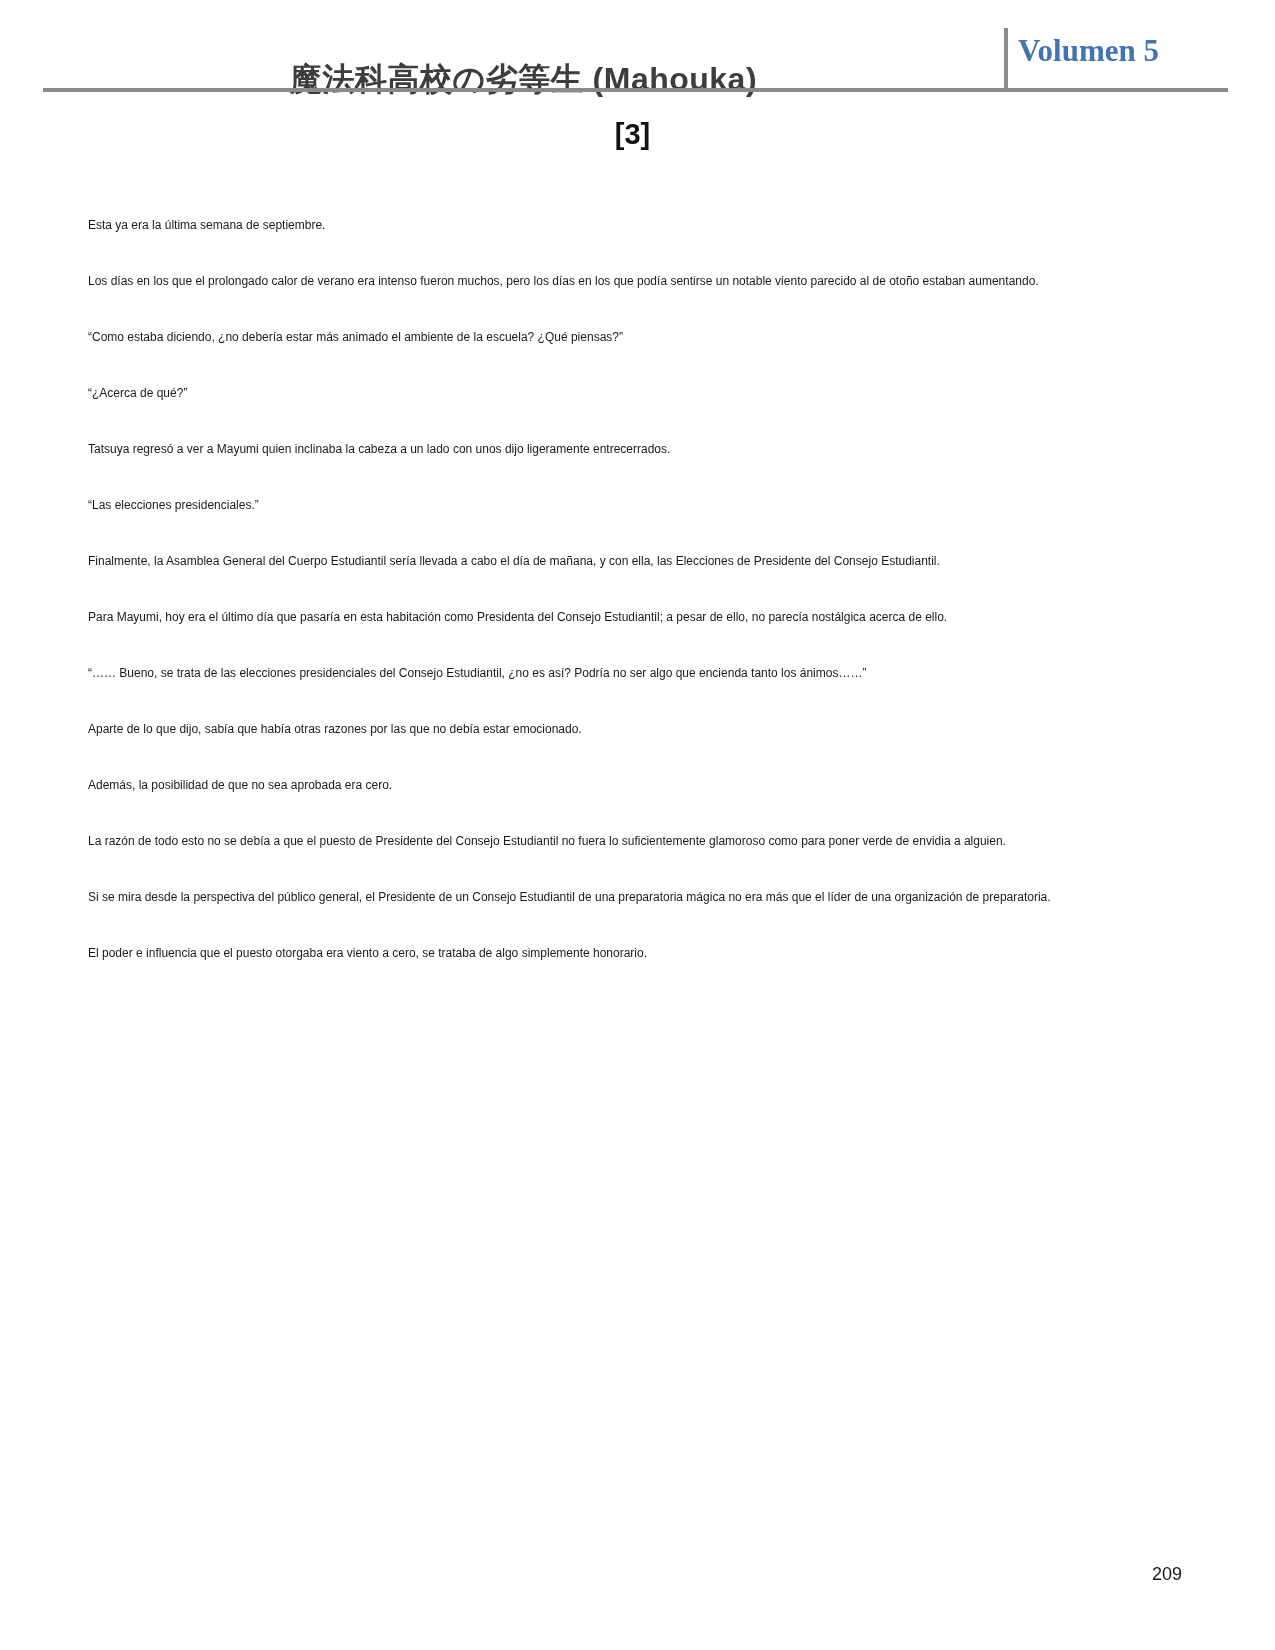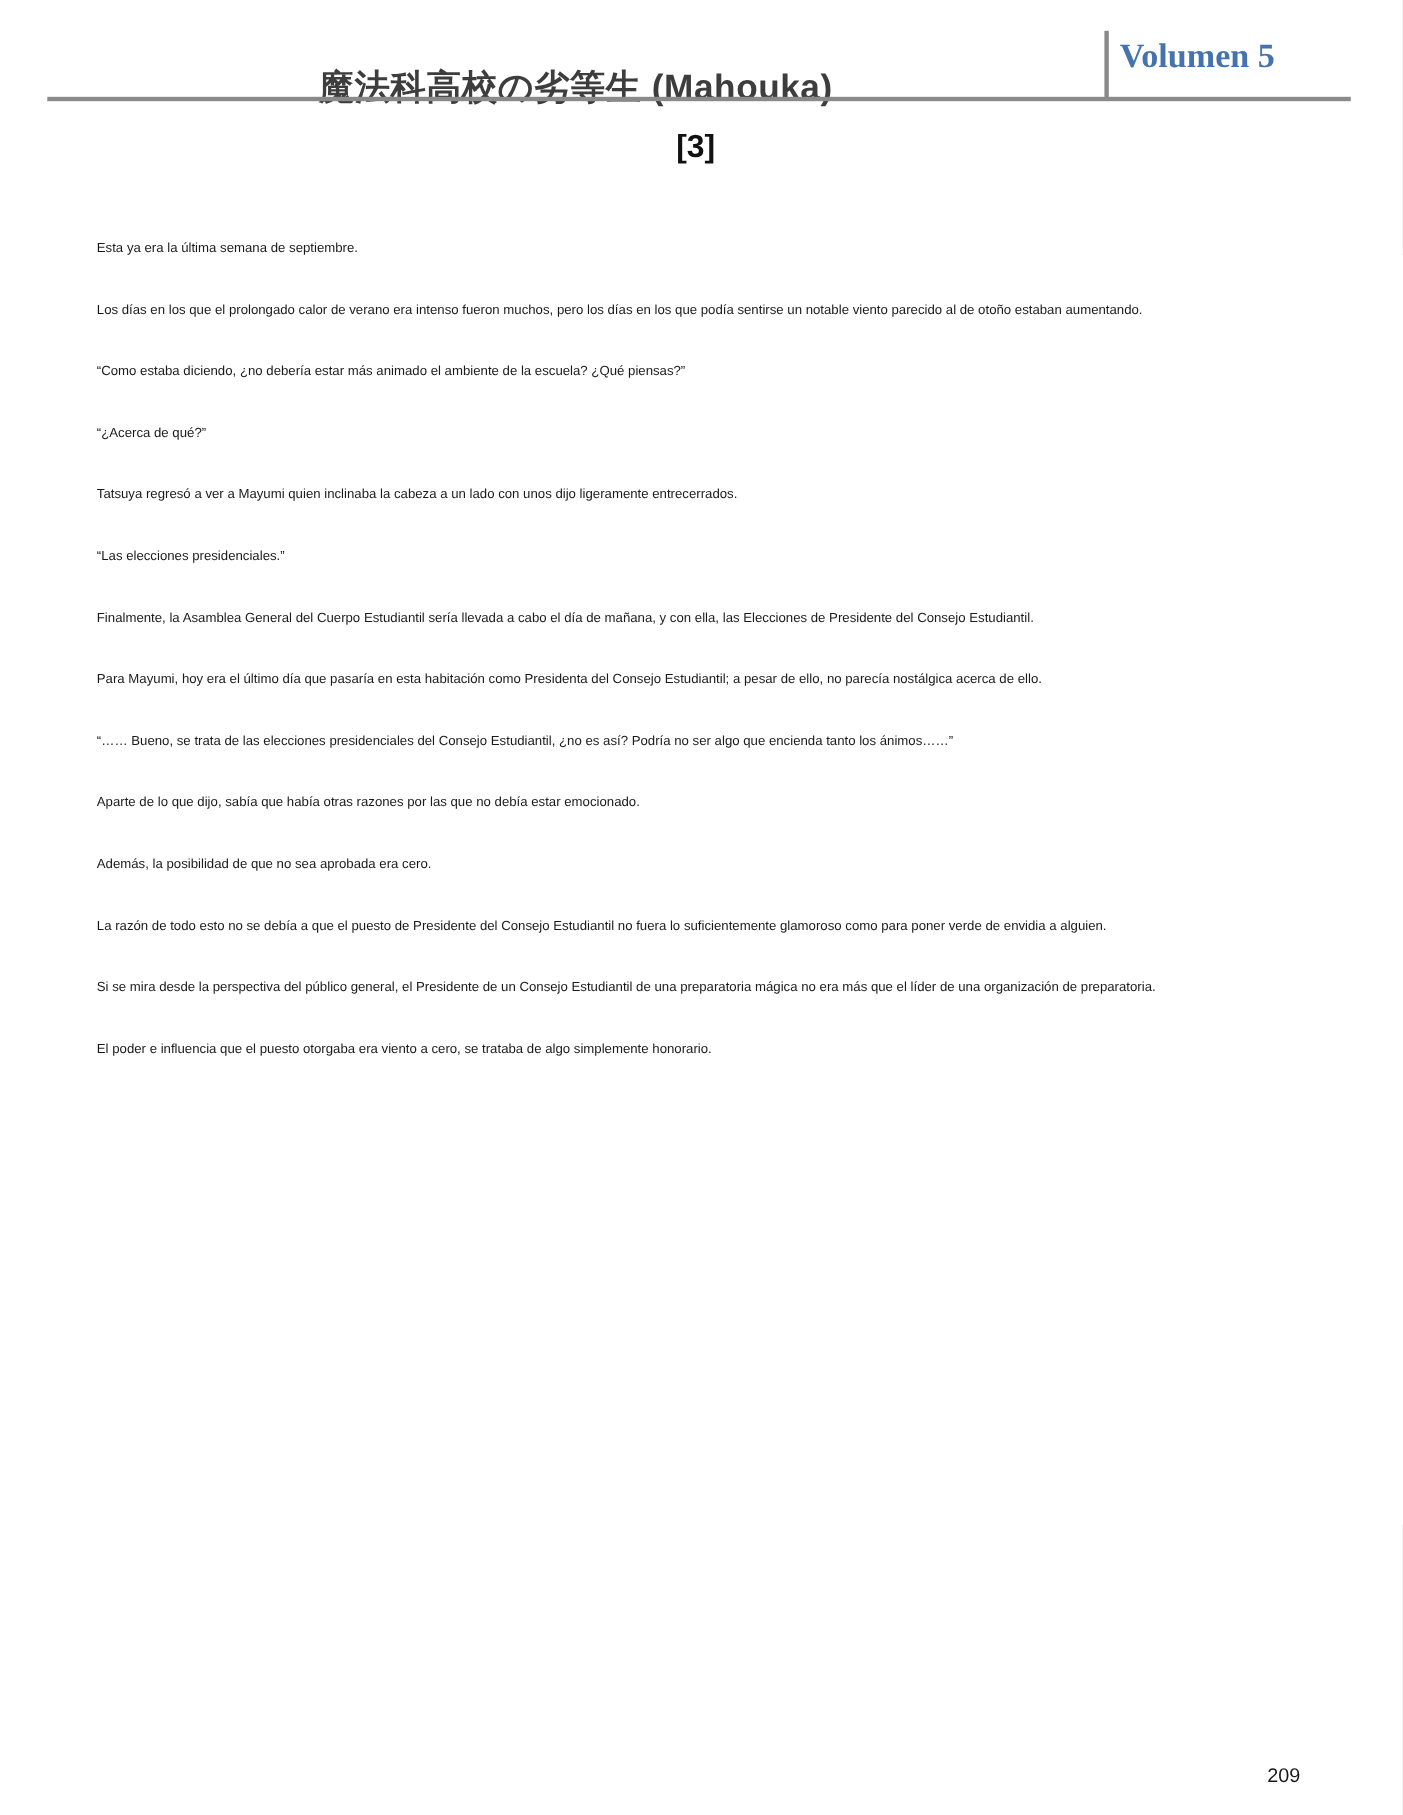--- a/index.html
+++ b/index.html
@@ -65,21 +65,21 @@
     font-size: 12px;
     line-height: 35px;
     text-align: justify;
     margin: 0 0 21px 0;
     color: #1a1a1a;
   }
   .body-text p:last-child { margin-bottom: 0; }
   
   .page-number {
     position: absolute;
-    top: 1604px; right: 93px;
+    top: 1564px; right: 93px;
     font-size: 18px;
     color: #1a1a1a;
   }
 </style>
 </head>
 <body>
 
 <div class="page">
 
   <div class="header-title">魔法科高校の劣等生 (Mahouka)</div>

